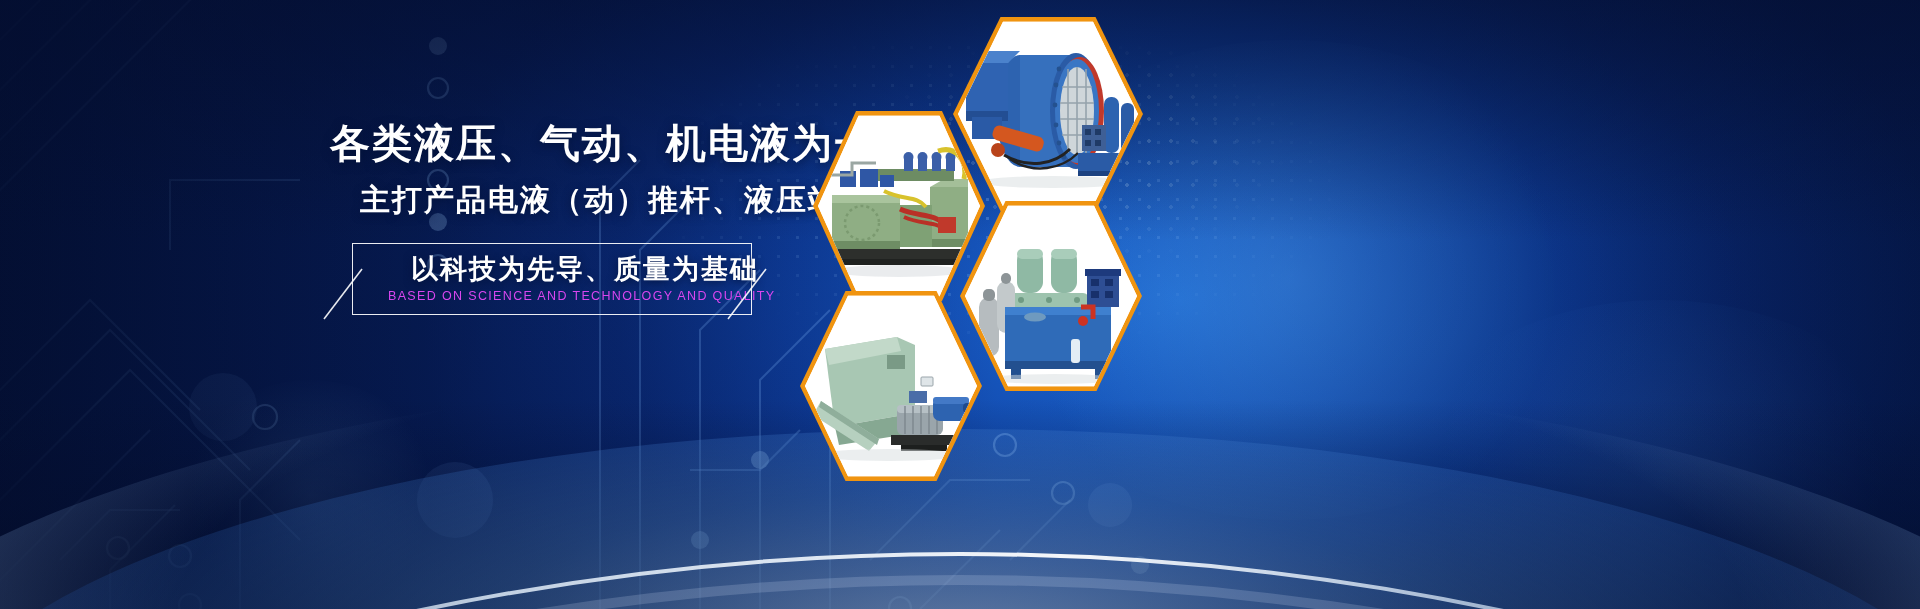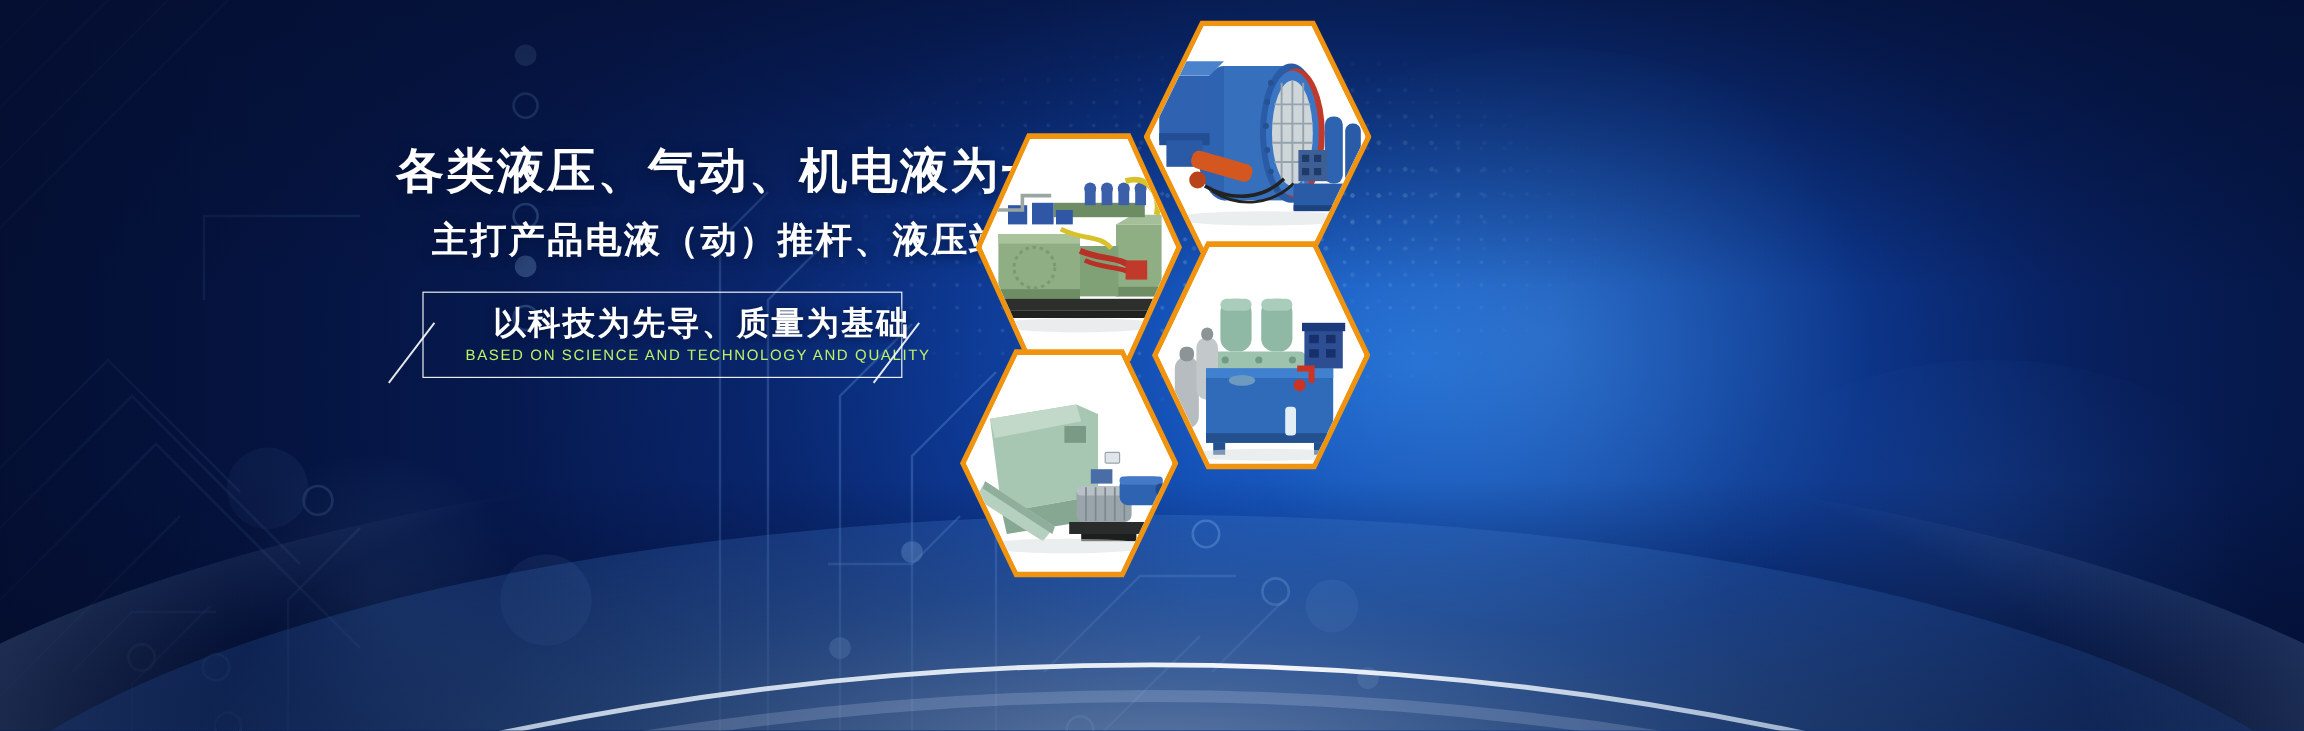--- a/index.html
+++ b/index.html
@@ -96,21 +96,21 @@
   }
   .slogan-cn{
     position:absolute;left:56px;top:8px;
     color:#ffffff;font-size:27px;font-weight:bold;letter-spacing:2px;
     white-space:nowrap;
     text-shadow:0 2px 8px rgba(2,16,52,.8);
     margin-left:25px;
   }
   .slogan-en{
     position:absolute;left:58px;top:46px;
-    color:#bef264;font-size:12.5px;letter-spacing:1.35px;
+    color:#d946ef;font-size:12.5px;letter-spacing:1.35px;
     white-space:nowrap;
   }
   .slash{position:absolute;}
   .slash-l{left:-8px;top:20px;}
   .slash-r{left:396px;top:20px;}
 
   
   .hex{
     position:absolute;
     -webkit-clip-path:polygon(25% 1.5%,75% 1.5%,100% 50%,75% 98.5%,25% 98.5%,0% 50%);

